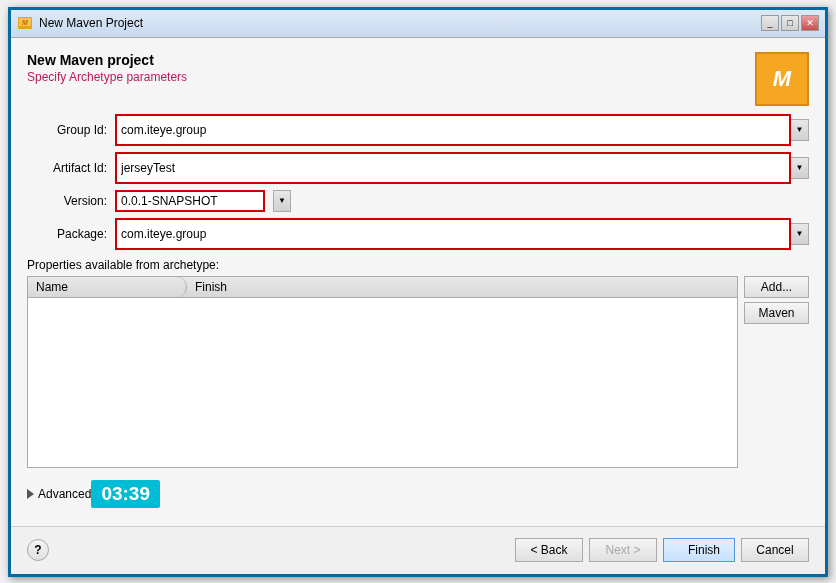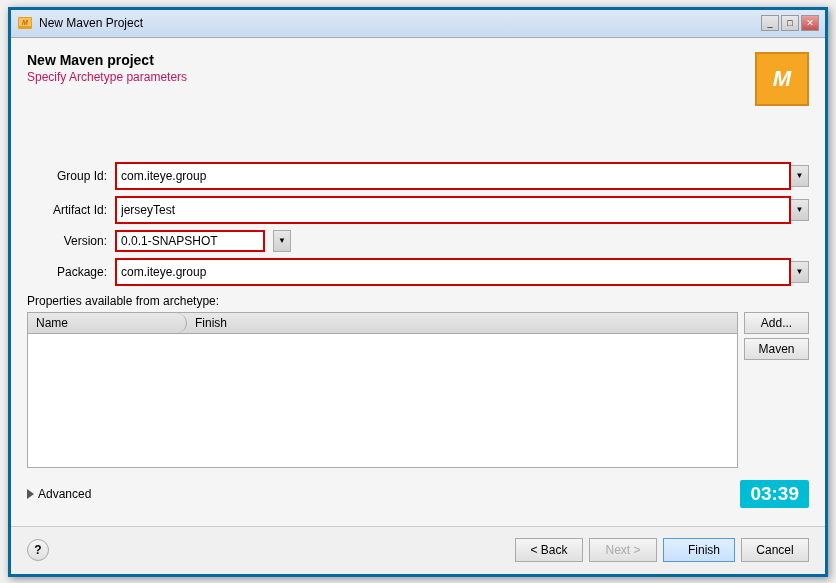--- a/index.html
+++ b/index.html
@@ -100,21 +100,20 @@
       justify-content: center;
       font-size: 22px;
       font-weight: bold;
       color: white;
       font-style: italic;
     }
     .form-area {
       display: flex;
       flex-direction: column;
       gap: 6px;
-      margin-top: 48px;
     }
     .form-row {
       display: flex;
       align-items: center;
       gap: 8px;
     }
     .form-label {
       width: 80px;
       text-align: right;
       font-size: 12px;
@@ -124,21 +123,21 @@
     .form-input-wrapper {
       flex: 1;
       display: flex;
       align-items: center;
       position: relative;
     }
     .form-input {
       flex: 1;
       height: 28px;
       border: 1px solid #aaa;
-      padding: 2px 4px;
+      padding: 14px 4px;
       font-size: 12px;
       background: white;
       outline: none;
     }
     .form-input.highlighted {
       border: 2px solid #cc0000;
     }
     .dropdown-arrow {
       width: 18px;
       height: 22px;
@@ -221,21 +220,20 @@
       background: linear-gradient(to bottom, #f5f5f5, #e0e0e0);
       border: 1px solid #aaa;
       cursor: pointer;
       white-space: nowrap;
       min-width: 65px;
       text-align: center;
     }
     .advanced-row {
       display: flex;
       align-items: center;
-      justify-content: space-between;
       padding: 4px 0;
     }
     .advanced-left {
       display: flex;
       align-items: center;
       gap: 4px;
       cursor: pointer;
     }
     .chevron-right {
       width: 0;

